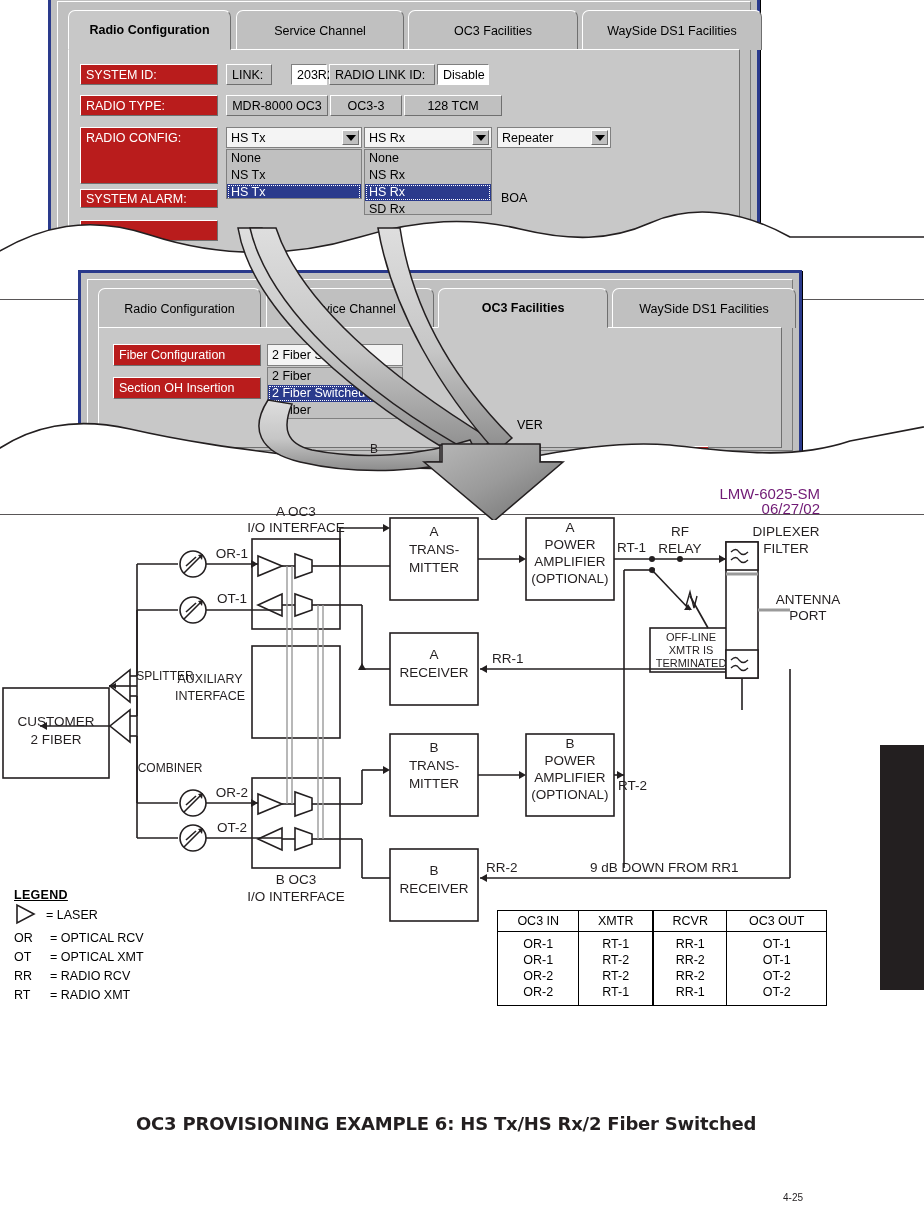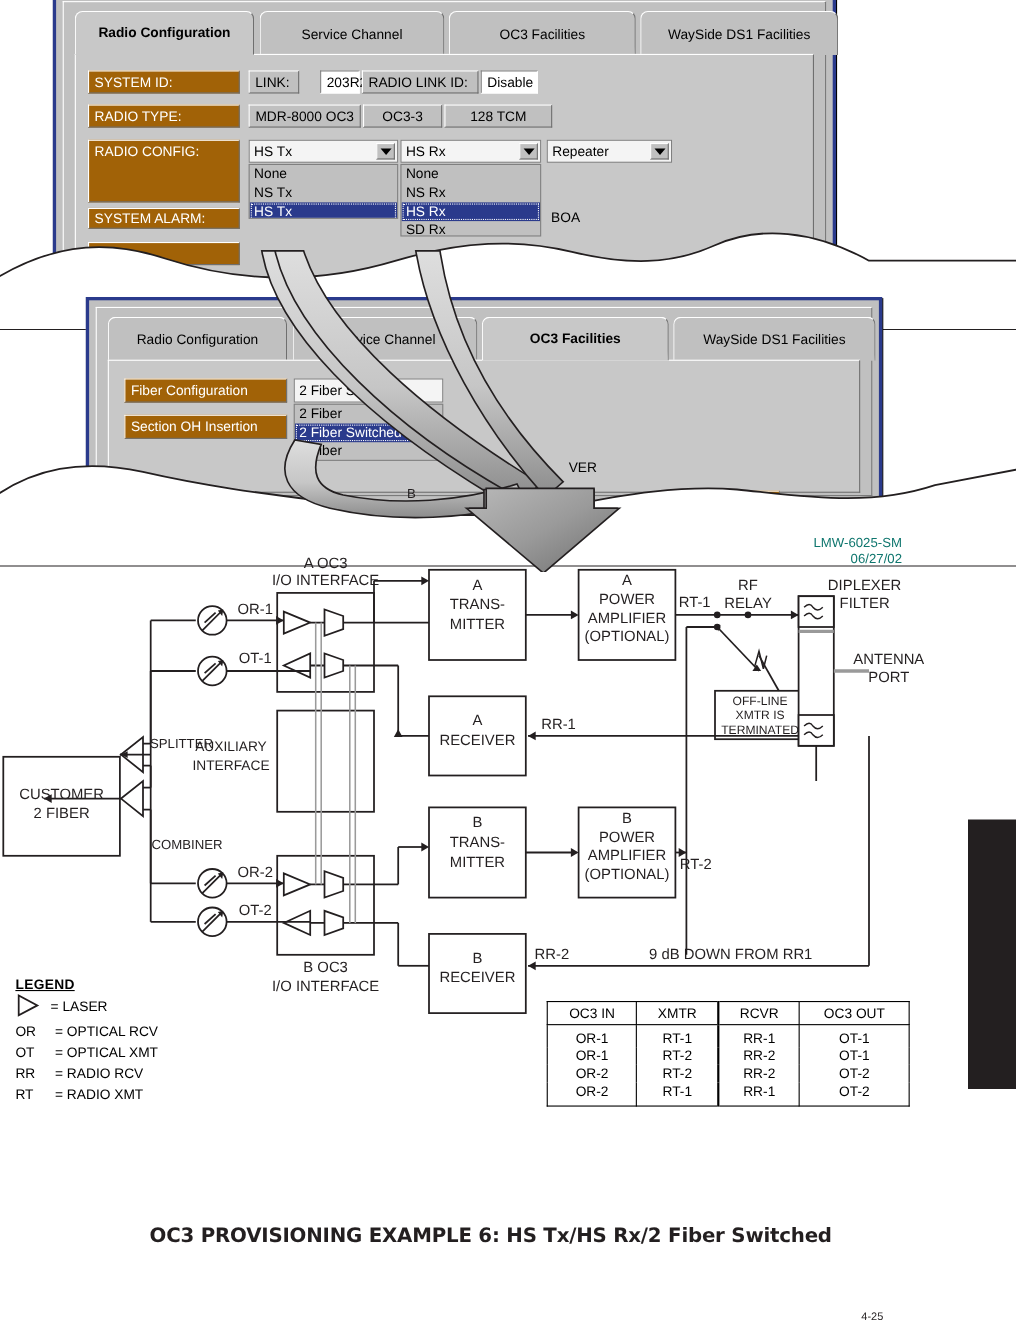--- a/index.html
+++ b/index.html
@@ -44,21 +44,21 @@
   }
   .tabbody {
     position:absolute; left:10px; right:10px; top:47px; bottom:2px;
     background:#c8c8c8;
     border:1px solid #ffffff;
     border-right-color:#6f6f6f; border-bottom-color:#6f6f6f;
   }
 
   .fieldrow { position:absolute; display:flex; align-items:center; }
   .bluelabel {
-    background:#a16207; color:#ffffff;
+    background:#b91c1c; color:#ffffff;
     font-size:12.5px; padding:2px 5px;
     border:1px solid #ffffff; border-right-color:#6f6f6f; border-bottom-color:#6f6f6f;
     display:flex; align-items:center;
     white-space:nowrap;
   }
   .greybox {
     background:#c0c0c0; color:#000; font-size:12.5px;
     border:1px solid #ffffff; border-right-color:#6f6f6f; border-bottom-color:#6f6f6f;
     display:flex; align-items:center; justify-content:center;
     padding:2px 5px; white-space:nowrap;
@@ -119,21 +119,21 @@
   table.combos tr.last td { border-bottom:1.4px solid #000; padding-bottom:6px; }
   .combos-title { font-size:12.5px; text-align:center; color:#000; }
 
   .footer-title {
     font-family:"DejaVu Sans", sans-serif;
     font-size:18px; font-weight:bold; color:#231f20;
     letter-spacing:-0.2px;
   }
   .pagenum { font-family:Liberation Sans, sans-serif; font-size:10px; color:#231f20; }
   .blackbar { position:absolute; background:#231f20; }
-  .docid { font-size:12px; color:#0f766e; text-align:right; line-height:15px; }
+  .docid { font-size:15px; color:#701a75; text-align:right; line-height:15px; }
 </style>
 </head>
 <body>
 
 <div class="dialog" style="left:48px; top:-8px; width:712px; height:272px;">
   <div class="dialog-inner">
 
     <div class="tabstrip">
       <div class="tab sel" style="left:0; width:163px;">
         <span>Radio Configuration</span>

